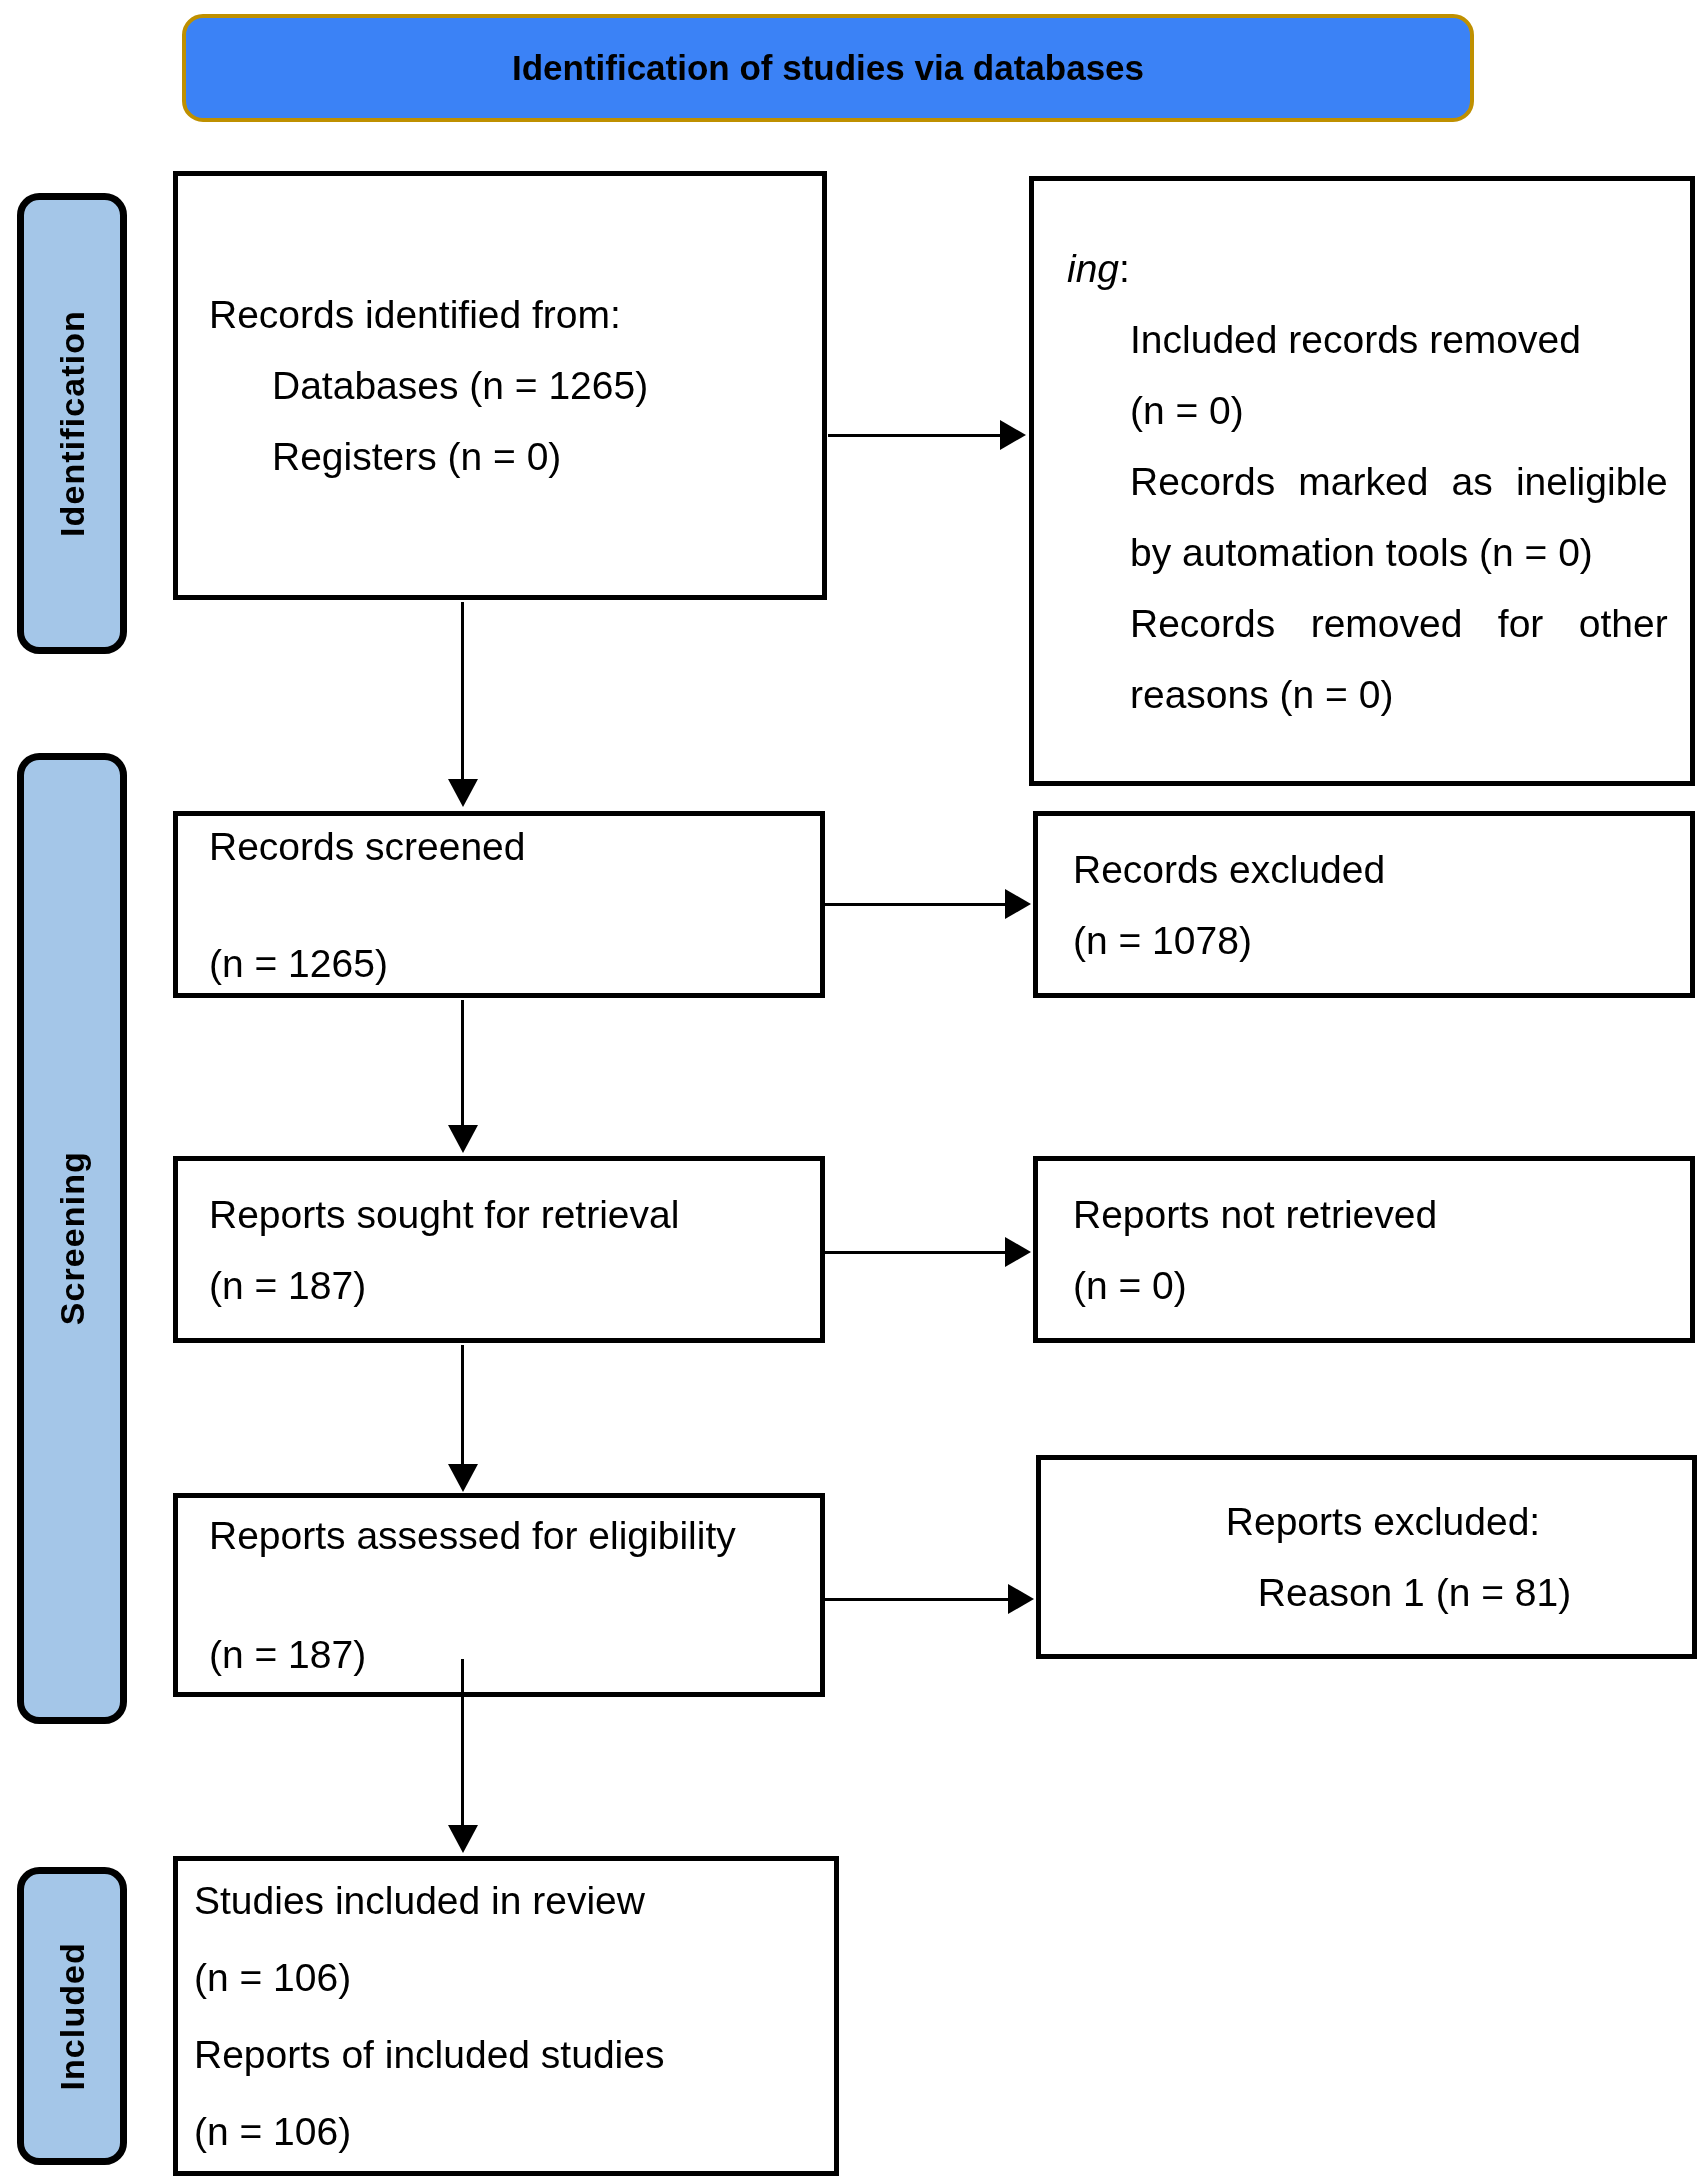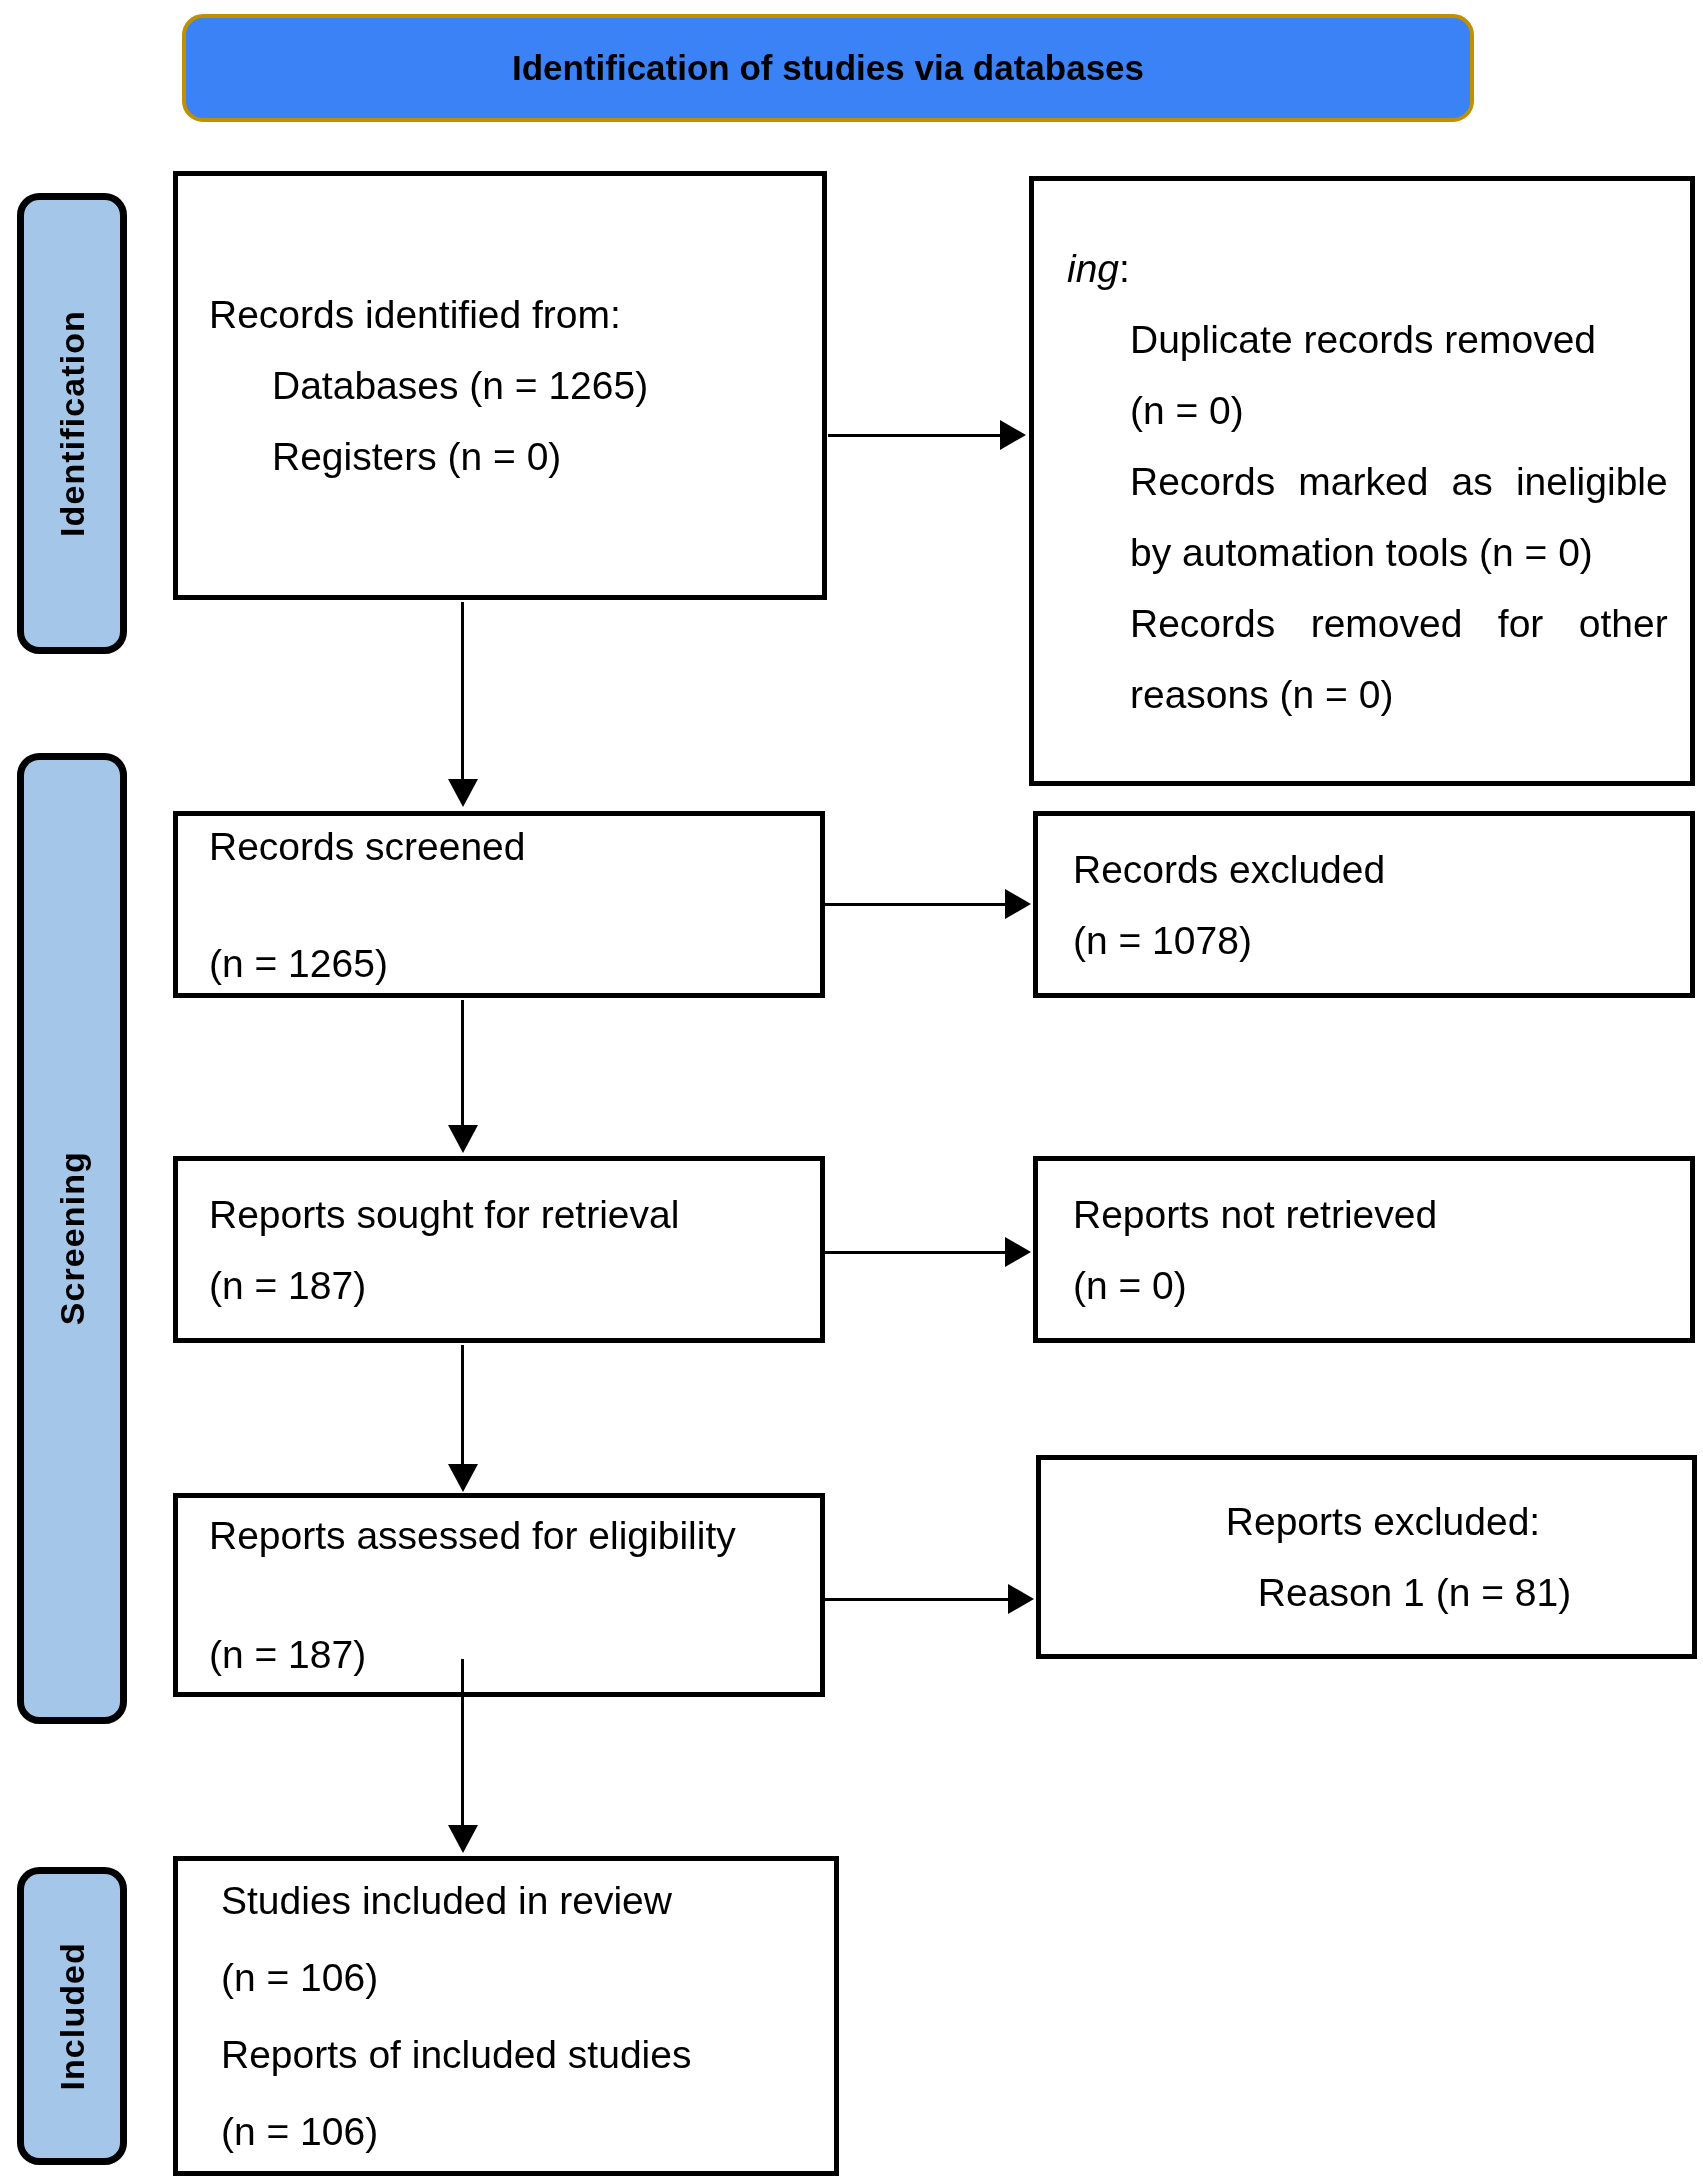--- a/index.html
+++ b/index.html
@@ -58,21 +58,21 @@
   }
 
   #box-identified { left: 173px;  top: 171px;  width: 654px; height: 429px;  padding-left: 31px; }
   #box-removed    { left: 1029px; top: 176px;  width: 666px; height: 610px; padding-left: 33px; }
   #box-screened   { left: 173px;  top: 811px; width: 652px; height: 187px;  padding-left: 31px; gap: 46px; }
   #box-excluded   { left: 1033px; top: 811px; width: 662px; height: 187px;  padding-left: 35px; }
   #box-sought     { left: 173px;  top: 1156px; width: 652px; height: 187px;  padding-left: 31px; }
   #box-notretr    { left: 1033px; top: 1156px; width: 662px; height: 187px;  padding-left: 35px; }
   #box-assessed   { left: 173px;  top: 1493px; width: 652px; height: 204px;  padding-left: 31px; gap: 48px; }
   #box-repexcl    { left: 1036px; top: 1455px; width: 661px; height: 204px;  padding-left: 33px; align-items: center; }
-  #box-included   { left: 173px;  top: 1856px; width: 666px; height: 320px;  padding-left: 43px; gap: 6px; }
+  #box-included   { left: 173px;  top: 1856px; width: 666px; height: 320px;  padding-left: 16px; gap: 6px; }
 
   
   .harrow { height: 31px; }
   .harrow .shaft {
     position: absolute; left: 0; top: 14px; height: 3.2px; background: #000;
   }
   .harrow .head {
     position: absolute; top: 0; width: 0; height: 0;
     border-top: 15.4px solid transparent;
     border-bottom: 15.4px solid transparent;
@@ -128,21 +128,21 @@
   </div>
 
   <div id="box-identified" class="abs box">
     <div class="line">Records identified from:</div>
     <div class="line indent">Databases (n = 1265)</div>
     <div class="line indent">Registers (n = 0)</div>
   </div>
 
   <div id="box-removed" class="abs box">
     <div class="line"><span class="it">ing</span><span>:</span></div>
-    <div class="line indent">Duplicate records removed</div>
+    <div class="line indent">Included records removed</div>
     <div class="line indent">(n = 0)</div>
     <div class="indent stretch">Records marked as ineligible</div>
     <div class="line indent">by automation tools (n = 0)</div>
     <div class="indent stretch">Records removed for other</div>
     <div class="line indent">reasons (n = 0)</div>
   </div>
 
   <div id="box-screened" class="abs box">
     <div class="line">Records screened</div>
     <div class="line">(n = 1265)</div>

